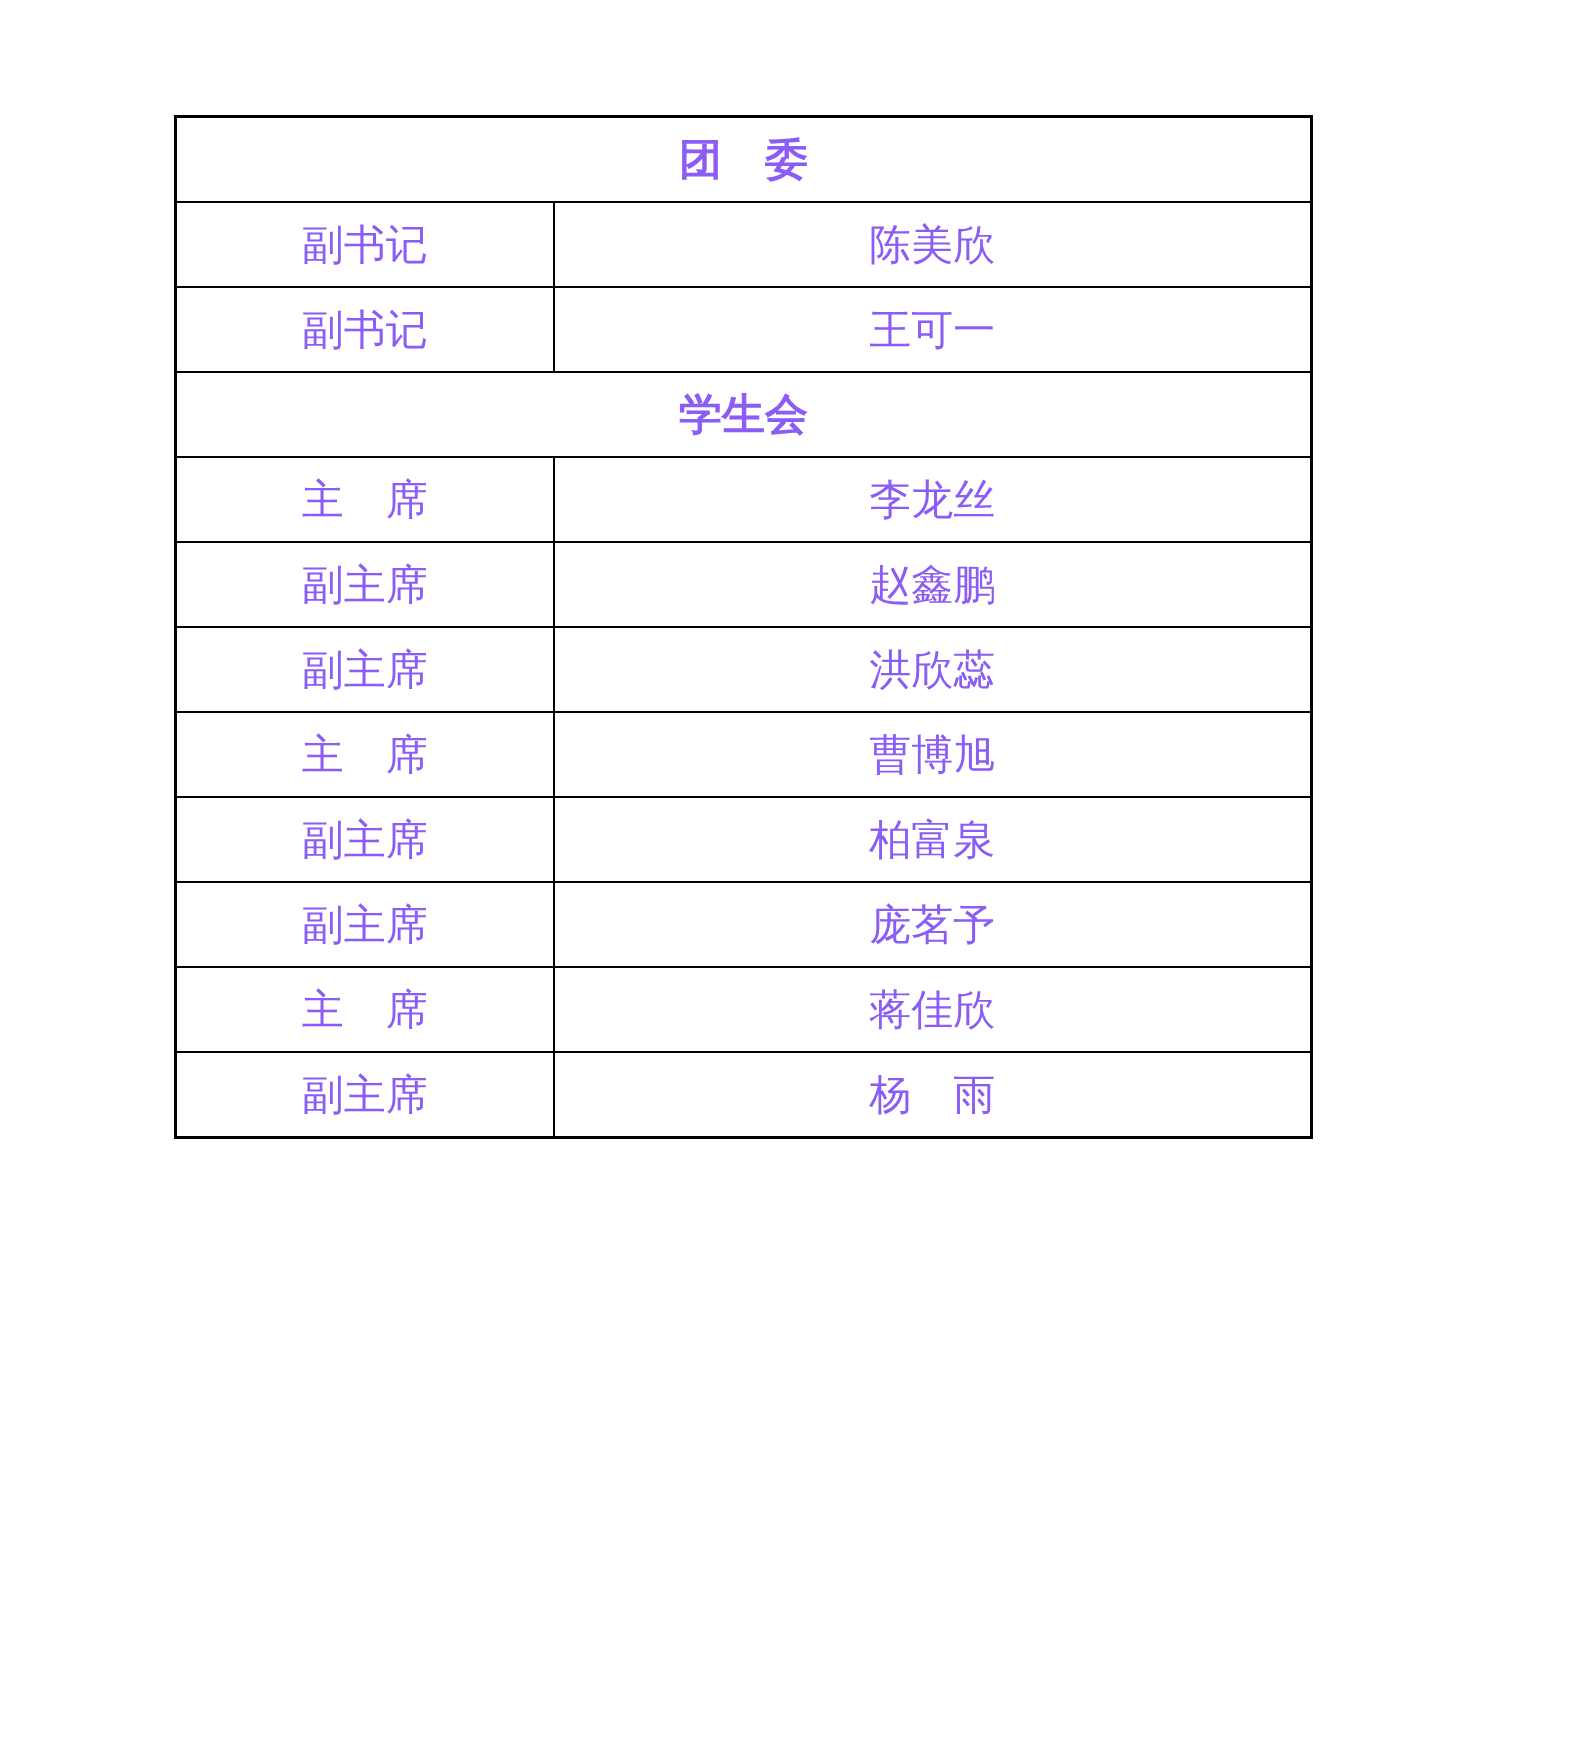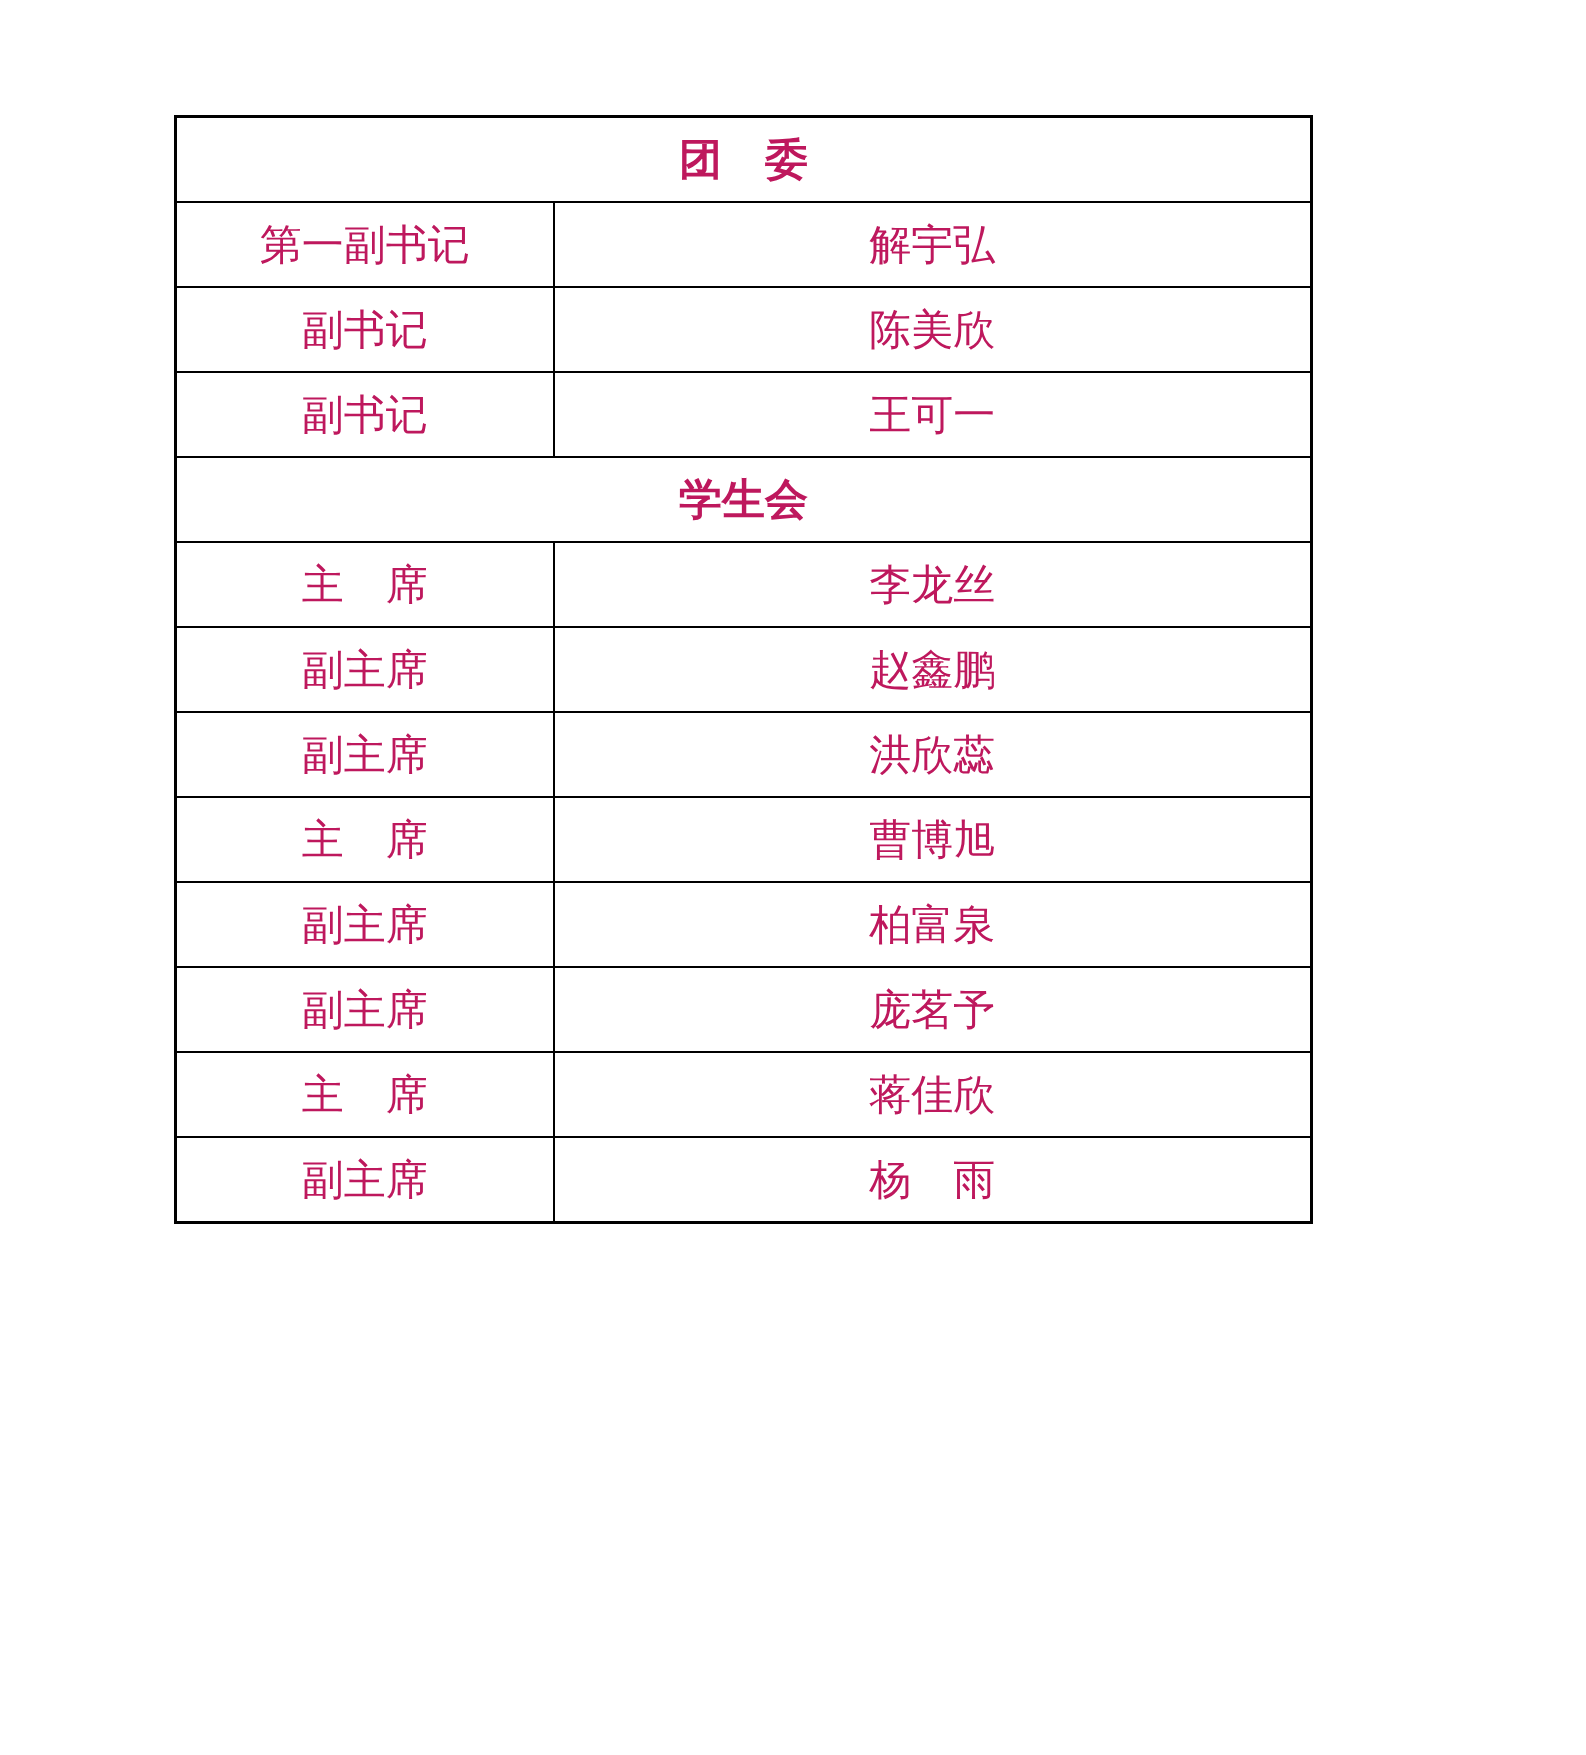--- a/index.html
+++ b/index.html
@@ -24,21 +24,21 @@
     border: 3px solid #000000;
   }
   table.org-table td {
     border: 2px solid #000000;
     height: 83px;
     padding: 0;
     text-align: center;
     vertical-align: middle;
     font-size: 42px;
     line-height: 1;
-    color: #be185d;
+    color: #8b5cf6;
     overflow: hidden;
     white-space: nowrap;
   }
   table.org-table td.section-cell {
     font-family: "Liberation Sans", "DejaVu Sans", sans-serif;
     font-weight: 700;
     font-size: 43px;
   }
   col.col-position { width: 378px; }
   col.col-name { width: 758px; }
@@ -47,24 +47,20 @@
 <body>
 
 <table class="org-table">
   <colgroup>
     <col class="col-position">
     <col class="col-name">
   </colgroup>
   <tbody>
     <tr>
       <td colspan="2" class="section-cell">团　委</td>
-    </tr>
-    <tr>
-      <td>第一副书记</td>
-      <td>解宇弘</td>
     </tr>
     <tr>
       <td>副书记</td>
       <td>陈美欣</td>
     </tr>
     <tr>
       <td>副书记</td>
       <td>王可一</td>
     </tr>
     <tr>

